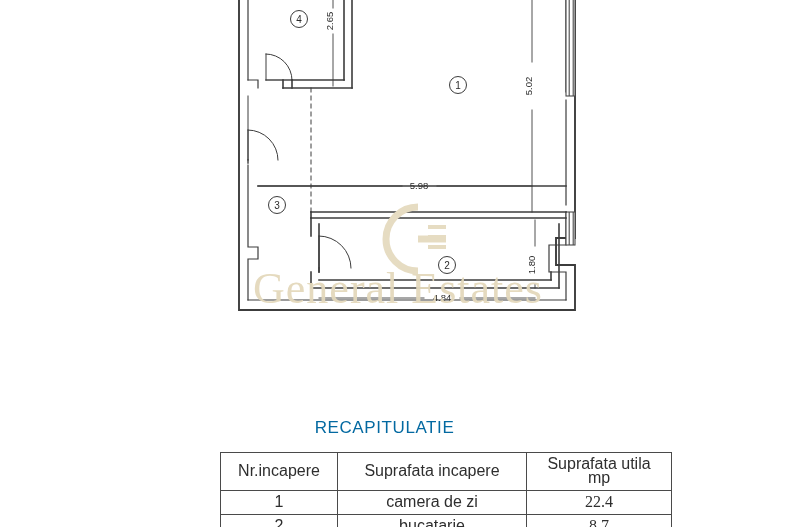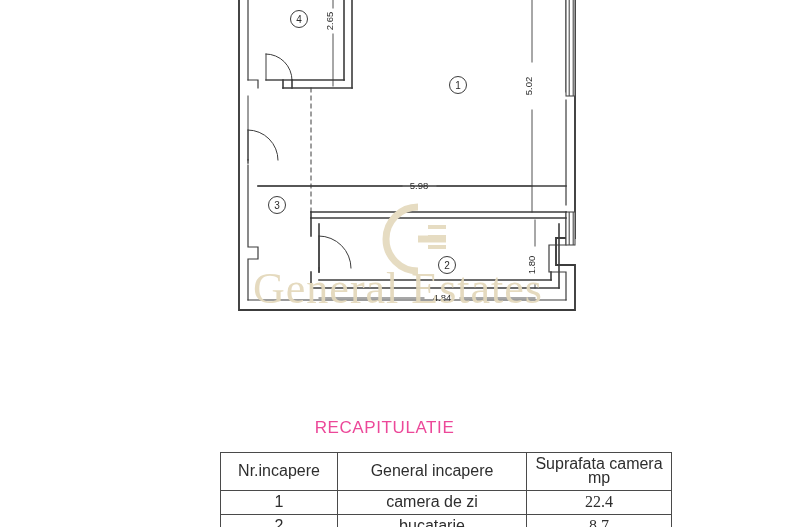--- a/index.html
+++ b/index.html
@@ -63,21 +63,21 @@
 
   
   #recap-title {
     position: absolute;
     left: 0;
     top: 418px;
     width: 793px;
     text-align: center;
     font-size: 17px;
     letter-spacing: .6px;
-    color: #ec4899;
+    color: #0369a1;
   }
   
   #recap-title span { display: inline-block; transform: translateX(-12px); }
 
   
   #recap-table-wrap {
     position: absolute;
     left: 220px;
     top: 452px;
     width: 412px;
@@ -296,23 +296,23 @@
 
   <div id="recap-title">
     <span>RECAPITULATIE</span>
   </div>
 
   <div id="recap-table-wrap">
     <table class="recap">
       <thead>
         <tr>
           <th class="col-nr">Nr.incapere</th>
-          <th class="col-name">General incapere</th>
+          <th class="col-name">Suprafata incapere</th>
           <th class="col-area">
-            <span class="hdr-line1">Suprafata camera</span>
+            <span class="hdr-line1">Suprafata utila</span>
             <span class="hdr-line2">mp</span>
           </th>
         </tr>
       </thead>
       <tbody>
         <tr>
           <td class="col-nr">1</td>
           <td class="col-name">camera de zi</td>
           <td class="col-area">22.4</td>
         </tr>

